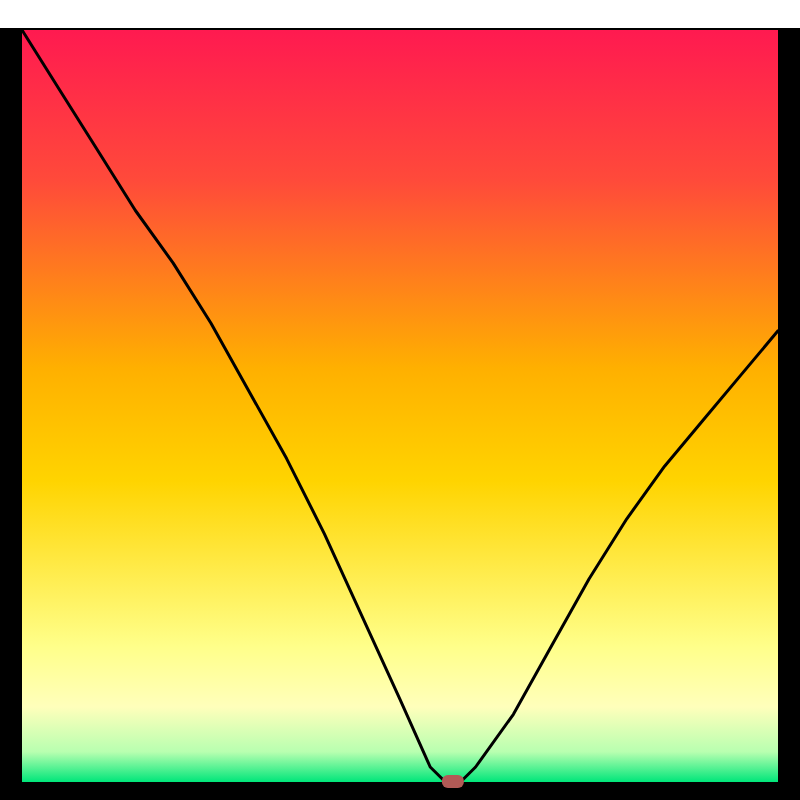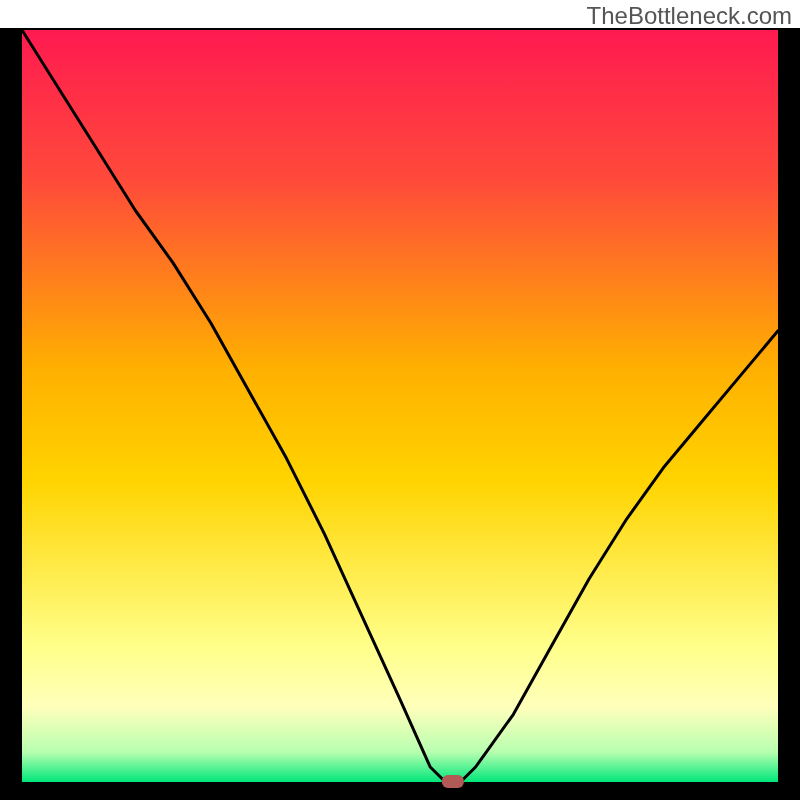--- a/index.html
+++ b/index.html
@@ -26,21 +26,20 @@
     z-index: 10;
   }
   svg {
     display: block;
   }
 </style>
 </head>
 <body>
 
 <div class="chart-container">
-  <div class="watermark">TheBottleneck.com</div>
   <svg id="chart-svg" width="800" height="800" viewBox="0 0 800 800">
       <defs>
         <linearGradient id="bg-grad" x1="0" y1="0" x2="0" y2="1">
           <stop offset="0%" stop-color="#ff1a50"></stop>
           <stop offset="20%" stop-color="#ff4a3a"></stop>
           <stop offset="45%" stop-color="#ffb000"></stop>
           <stop offset="60%" stop-color="#ffd400"></stop>
           <stop offset="82%" stop-color="#ffff8a"></stop>
           <stop offset="90%" stop-color="#ffffbb"></stop>
           <stop offset="96%" stop-color="#b8ffb0"></stop>

